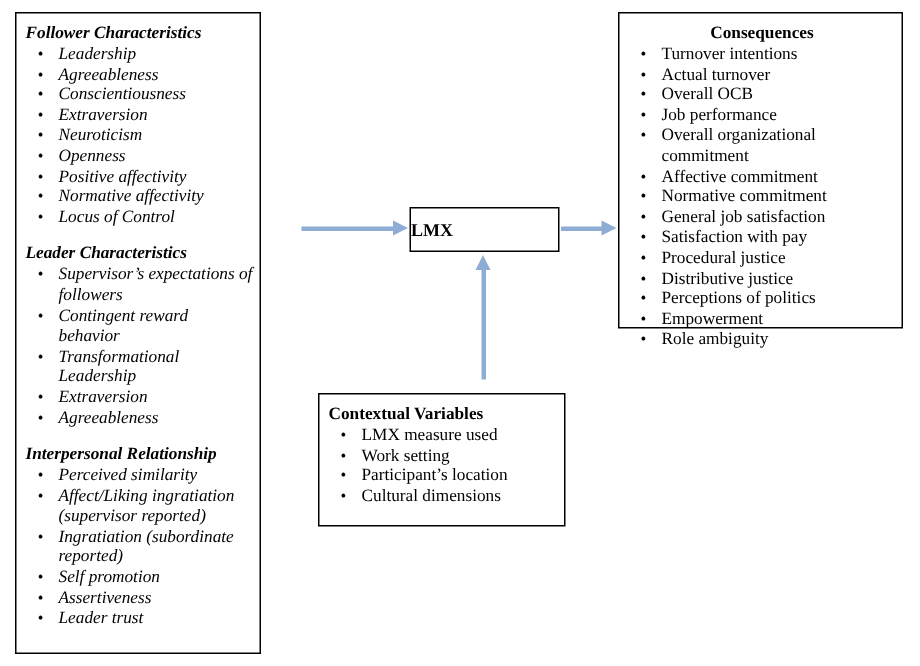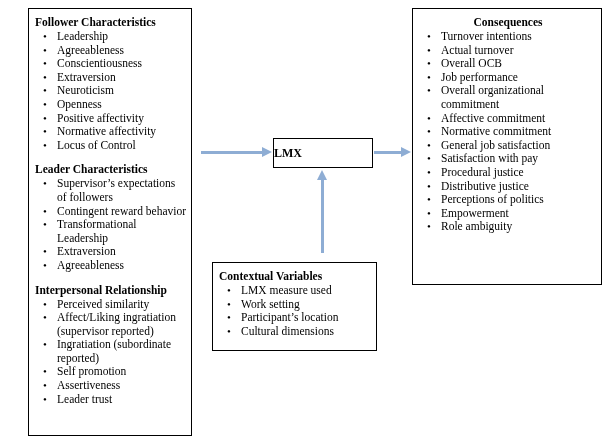--- a/index.html
+++ b/index.html
@@ -47,25 +47,26 @@
   }
   ul.items li::before {
     content: "\2022";
     position: absolute;
     left: 8px;
     top: 0;
     font-size: 11px;
   }
   
   #left-box {
-    left: 28px;
+    left: 10px;
     top: 8px;
     width: 164px;
     height: 428px;
     padding: 6px 4px 4px 6px;
+    font-style: italic;
   }
   #left-box .section {
     margin-bottom: 2px;
   }
   #left-box .box-title {
     margin-bottom: 1px;
   }
   #left-box .section + .section {
     margin-top: 10px;
   }
@@ -90,21 +91,21 @@
     padding: 6px 4px 4px 6px;
   }
   #contextual-box .box-title {
     margin-bottom: 1px;
   }
   
   #right-box {
     left: 412px;
     top: 8px;
     width: 190px;
-    height: 277px;
+    height: 211px;
     padding: 6px 4px 4px 6px;
   }
   #right-box .box-title {
     margin-bottom: 1px;
   }
   
   .arrow-h {
     position: absolute;
     height: 3px;
     background: #8eadd4;

